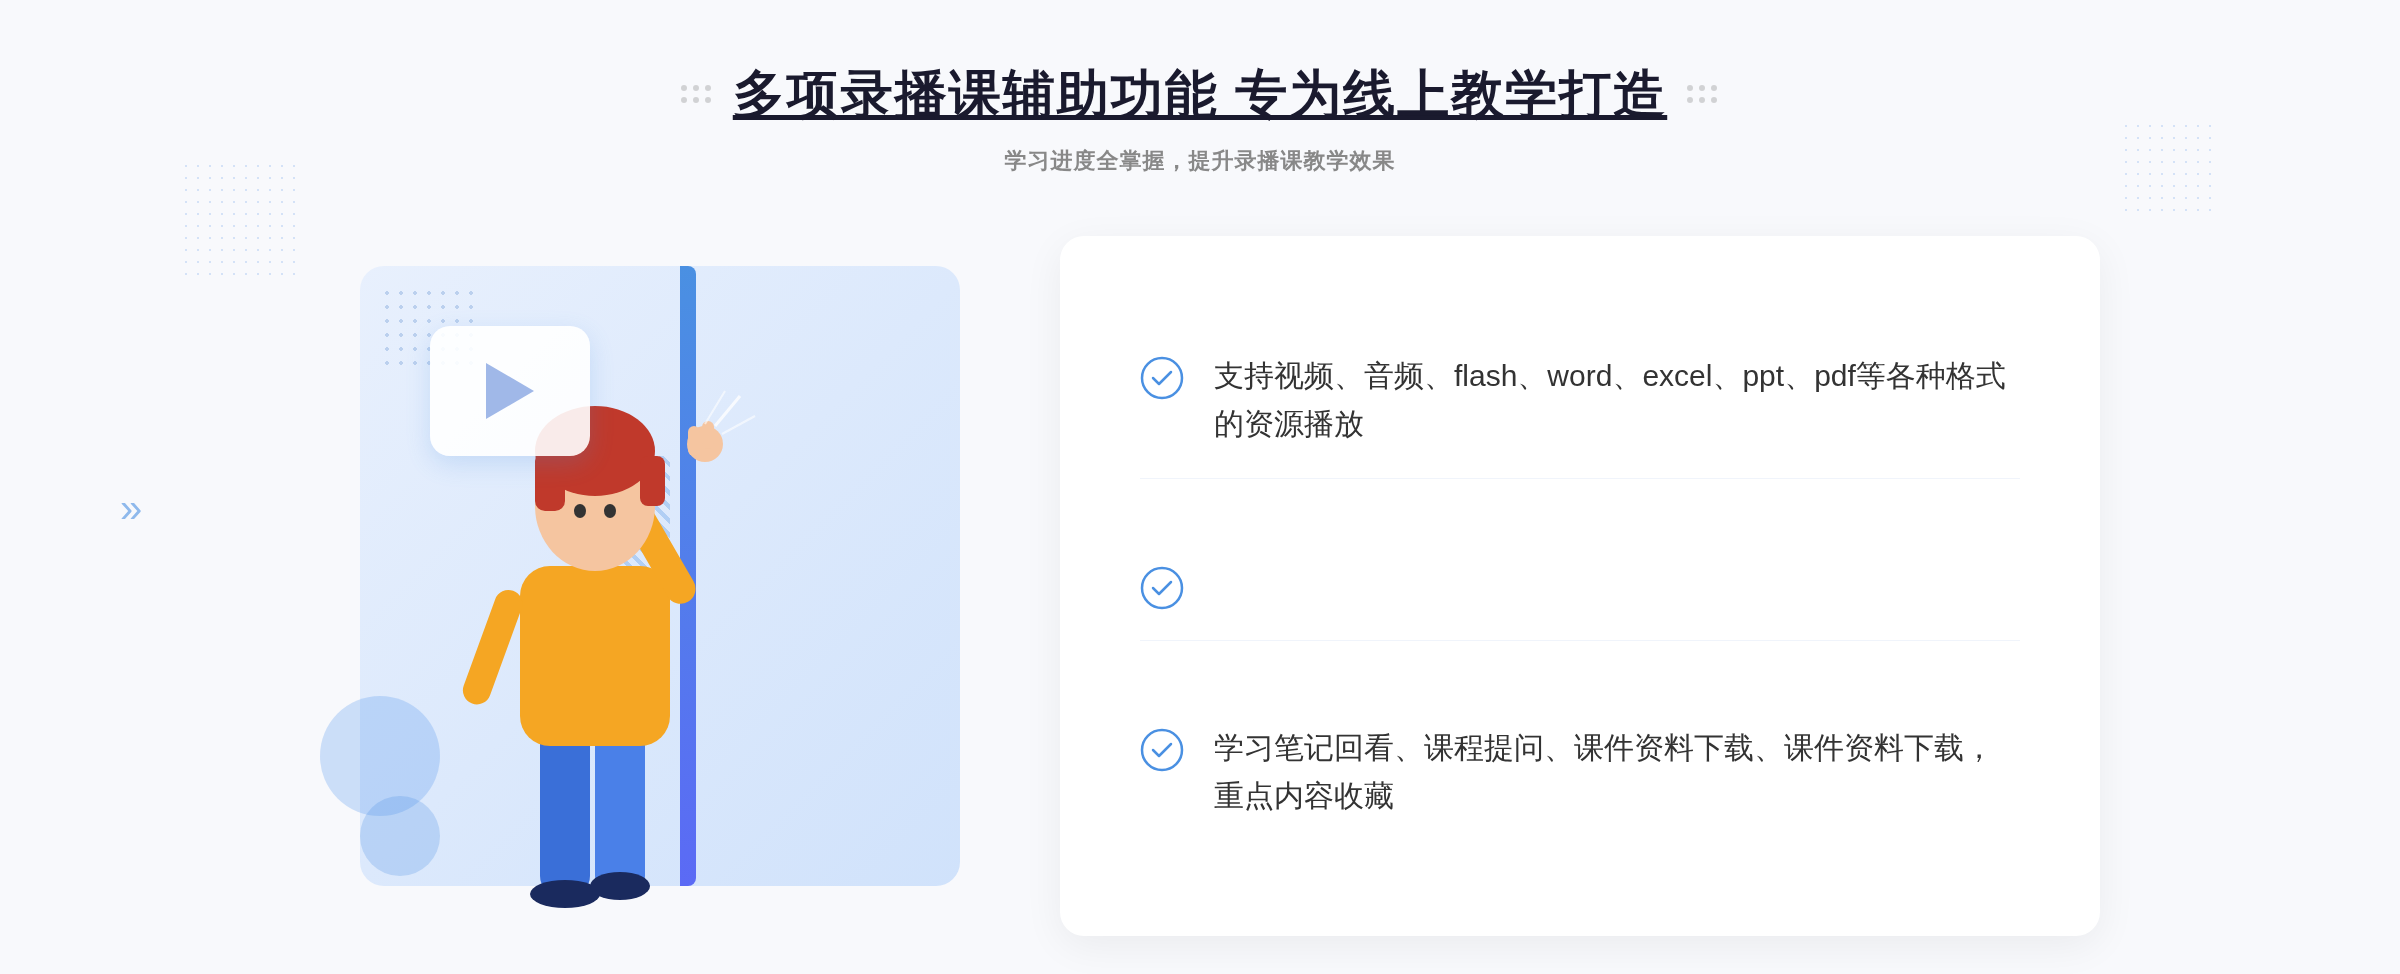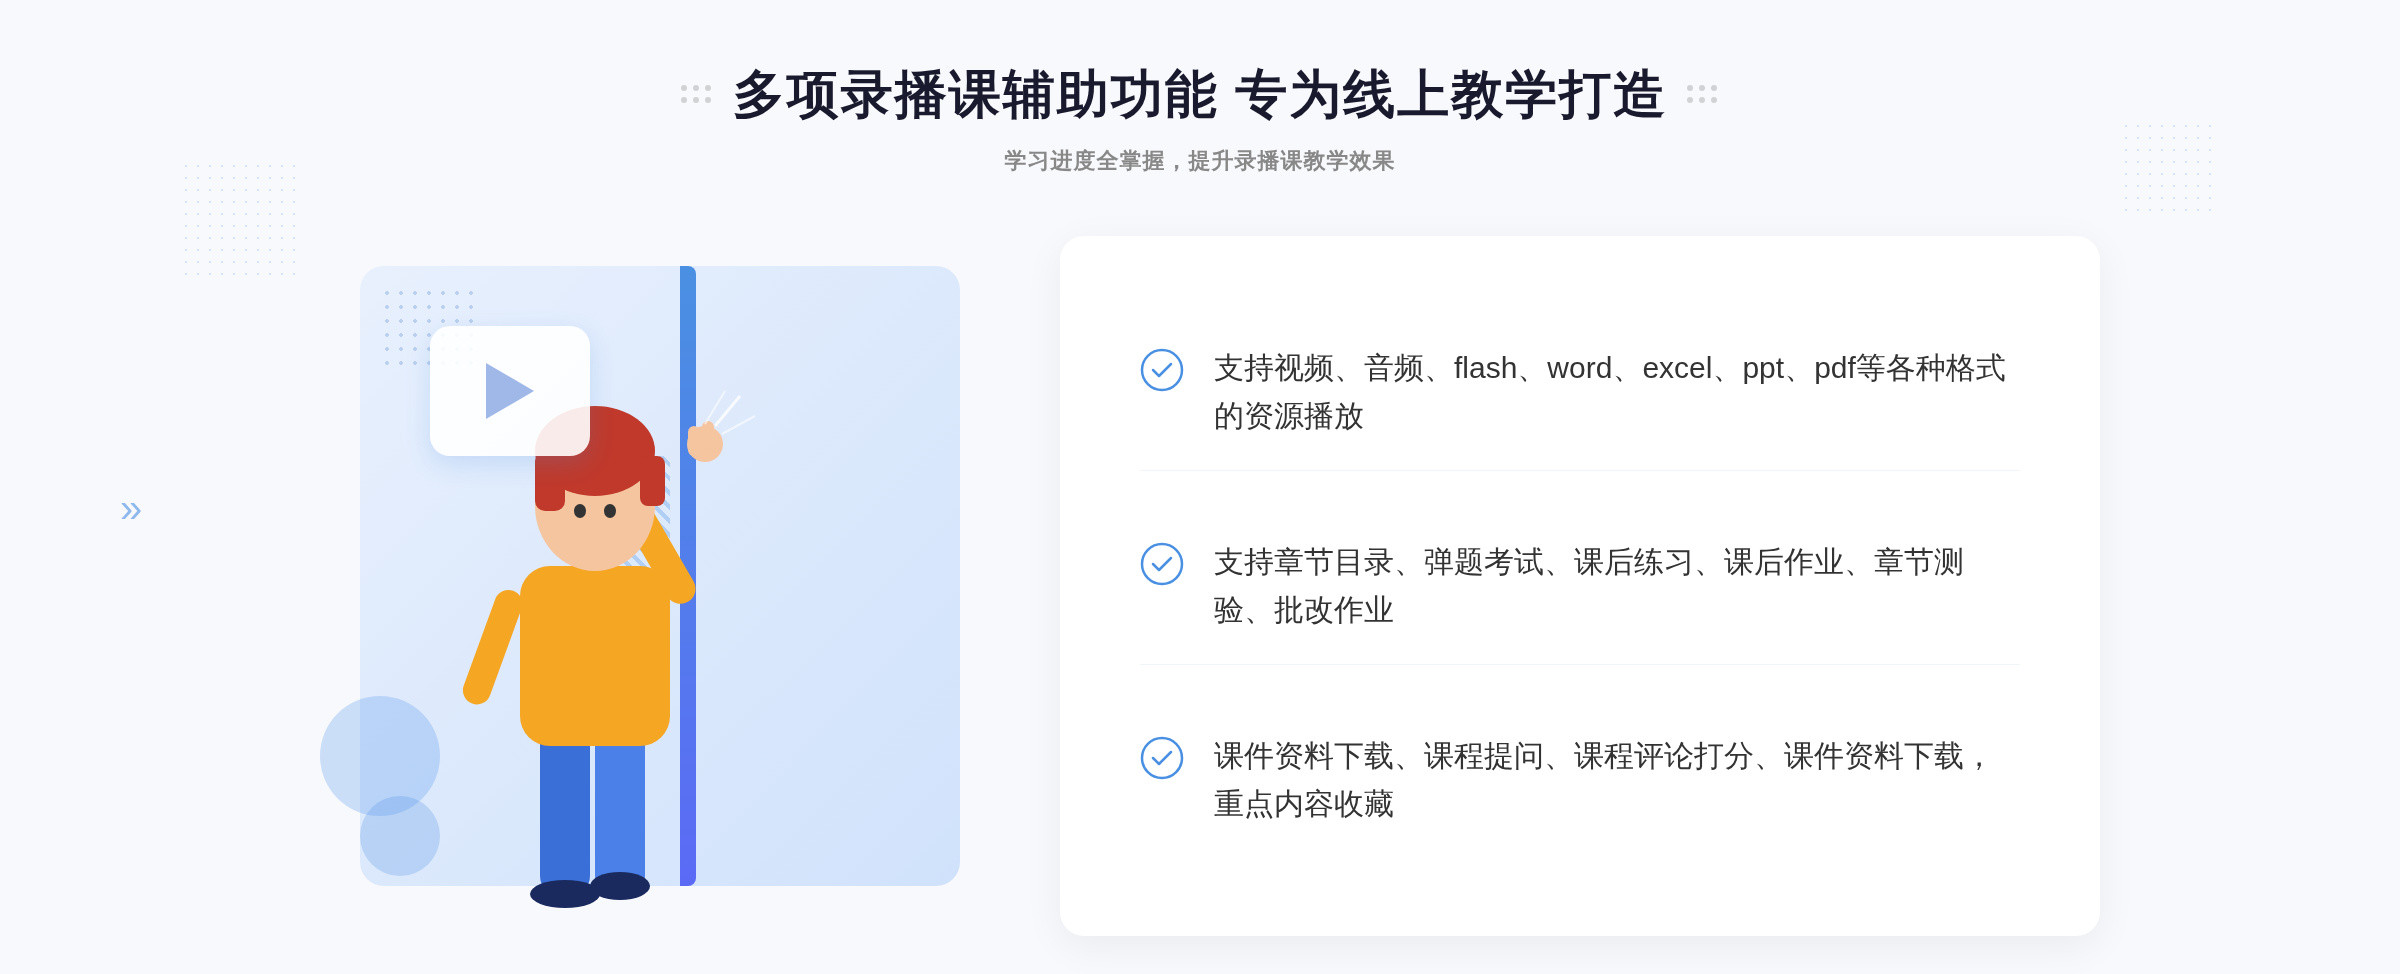--- a/index.html
+++ b/index.html
@@ -95,20 +95,21 @@
       height: 6px;
       border-radius: 50%;
       background: #999;
     }
 
     .main-title {
       font-size: 52px;
       font-weight: 700;
       color: #1a1a2e;
       letter-spacing: 2px;
+      text-decoration: underline;
     }
 
     .sub-title {
       font-size: 22px;
       color: #888;
       font-weight: 700;
       letter-spacing: 1px;
     }
 
     
@@ -397,30 +398,29 @@
         <span class="feature-text">支持视频、音频、flash、word、excel、ppt、pdf等各种格式的资源播放</span>
       </div>
 
       <div class="feature-item">
         <div class="check-icon">
           <svg viewBox="0 0 44 44" fill="none" xmlns="http://www.w3.org/2000/svg">
             <circle cx="22" cy="22" r="20" stroke="#4a90e2" stroke-width="2.5" fill="none"></circle>
             <path d="M13 22 L19 28 L31 16" stroke="#4a90e2" stroke-width="2.5" stroke-linecap="round" stroke-linejoin="round"></path>
           </svg>
         </div>
-        <span class="feature-text">支持章节目录、弹题考试、课后练习、课后作业、章节测验、批改作业</span>
       </div>
 
       <div class="feature-item">
         <div class="check-icon">
           <svg viewBox="0 0 44 44" fill="none" xmlns="http://www.w3.org/2000/svg">
             <circle cx="22" cy="22" r="20" stroke="#4a90e2" stroke-width="2.5" fill="none"></circle>
             <path d="M13 22 L19 28 L31 16" stroke="#4a90e2" stroke-width="2.5" stroke-linecap="round" stroke-linejoin="round"></path>
           </svg>
         </div>
-        <span class="feature-text">课件资料下载、课程提问、课程评论打分、课件资料下载，重点内容收藏</span>
+        <span class="feature-text">学习笔记回看、课程提问、课件资料下载、课件资料下载，重点内容收藏</span>
       </div>
 
 
     </div>
   </div>
 
 </div>
 
 </body></html>

